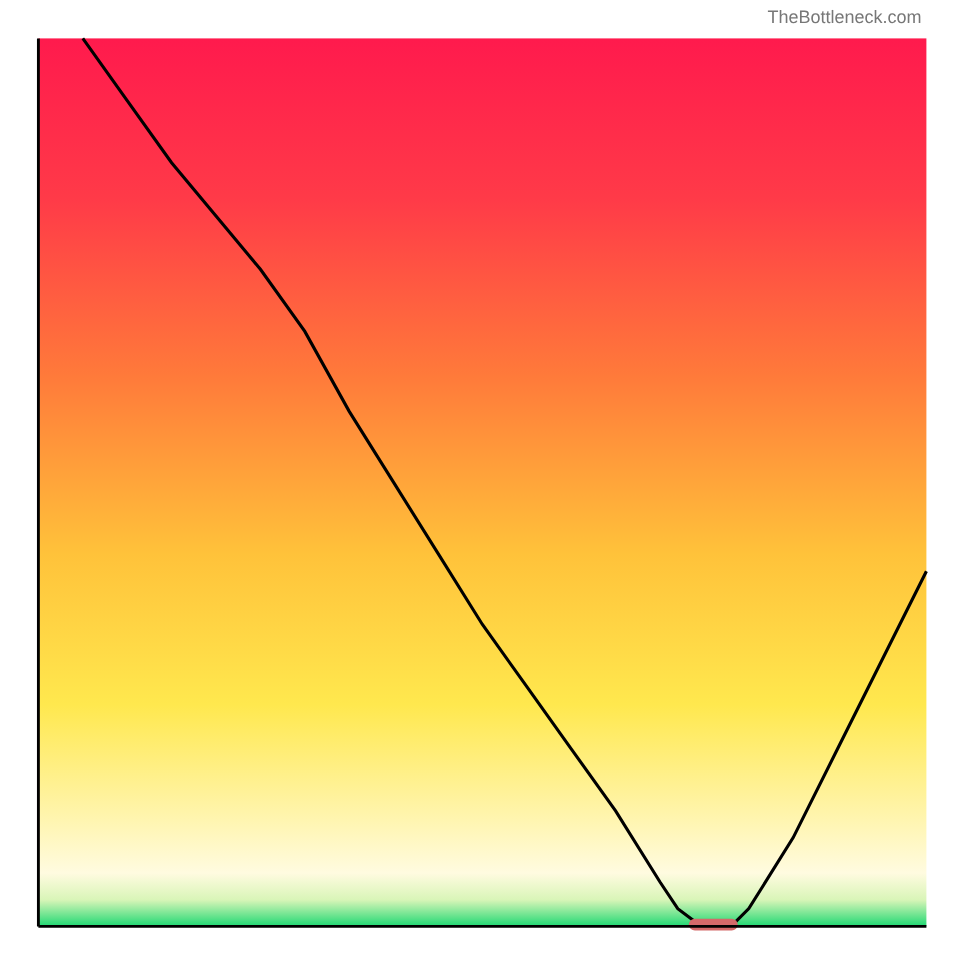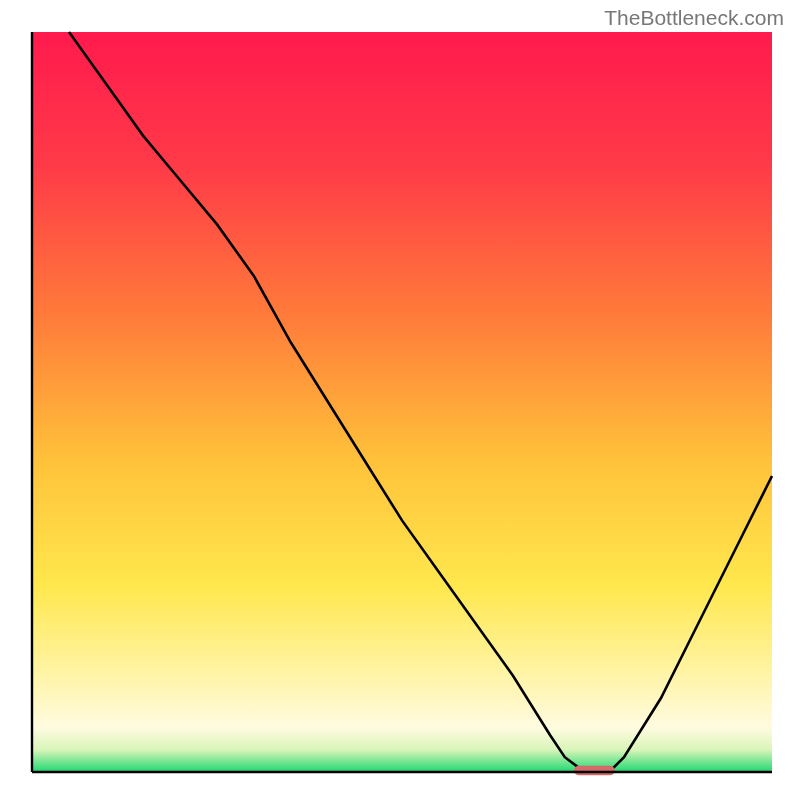--- a/index.html
+++ b/index.html
@@ -9,23 +9,23 @@
     font-family: Arial, sans-serif;
   }
   .chart-container {
     position: relative;
     width: 800px;
     height: 800px;
   }
   .watermark {
     position: absolute;
     top: 6px;
-    right: 16px;
+    right: 32px;
     color: #777777;
-    font-size: 21px;
+    font-size: 15px;
     font-weight: 500;
     font-family: Arial, sans-serif;
     z-index: 10;
   }
   svg {
     display: block;
   }
 </style>
 </head>
 <body>

